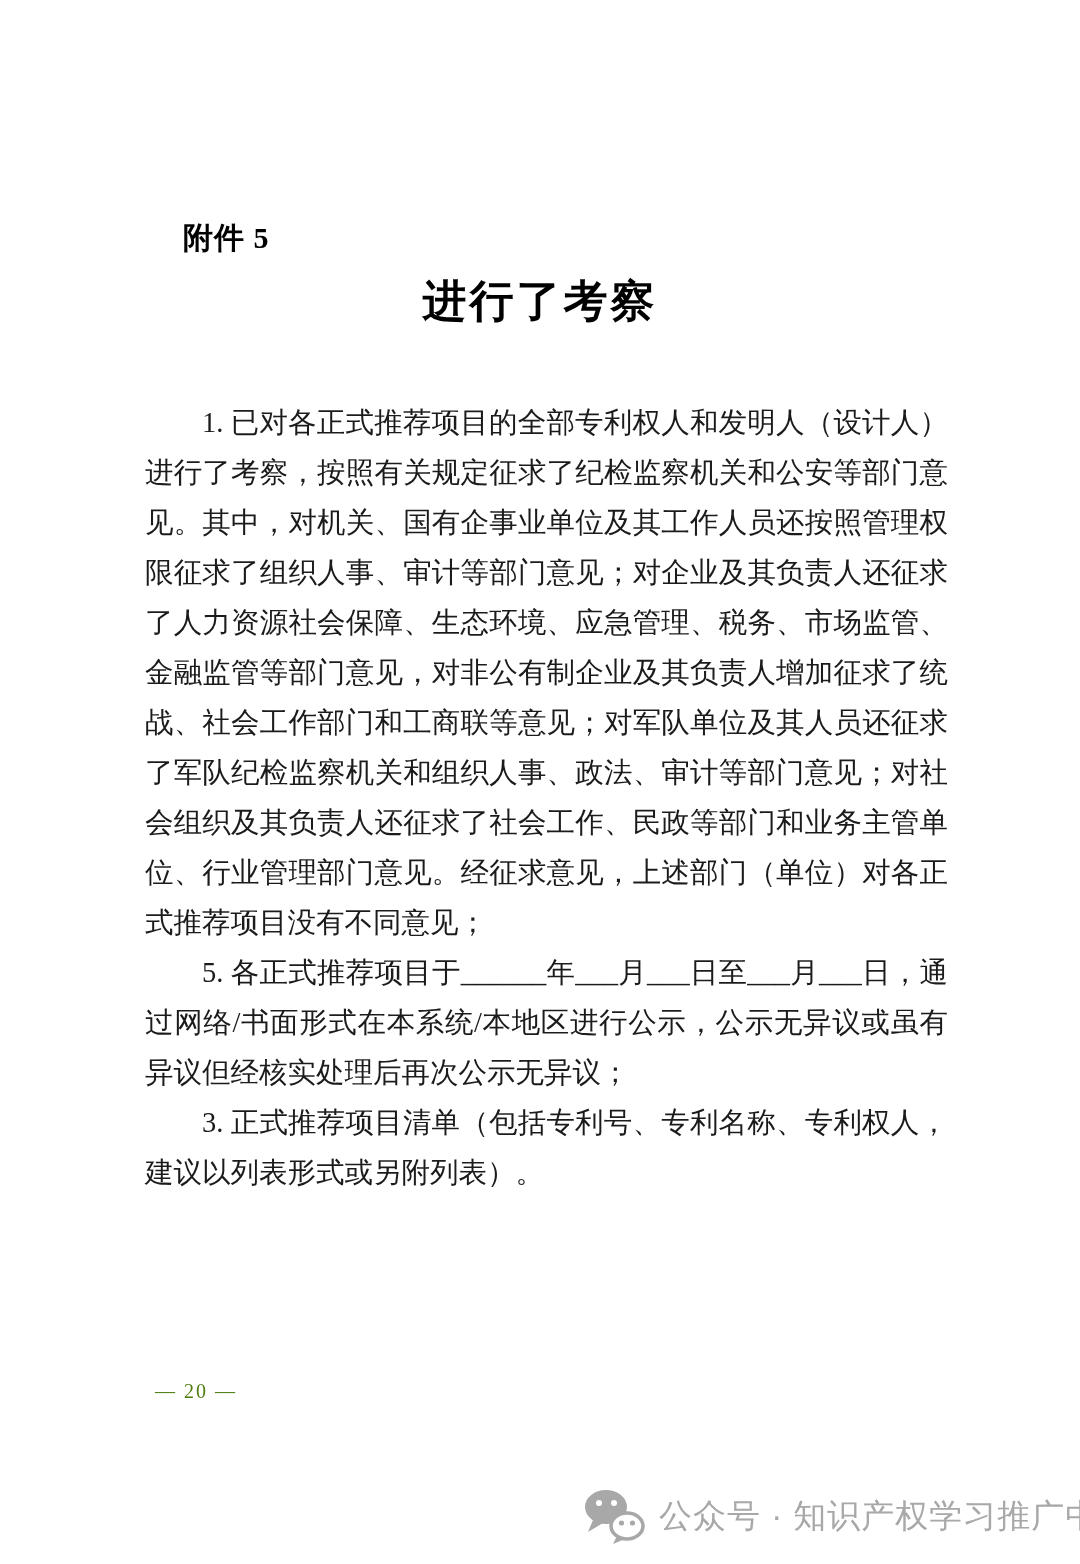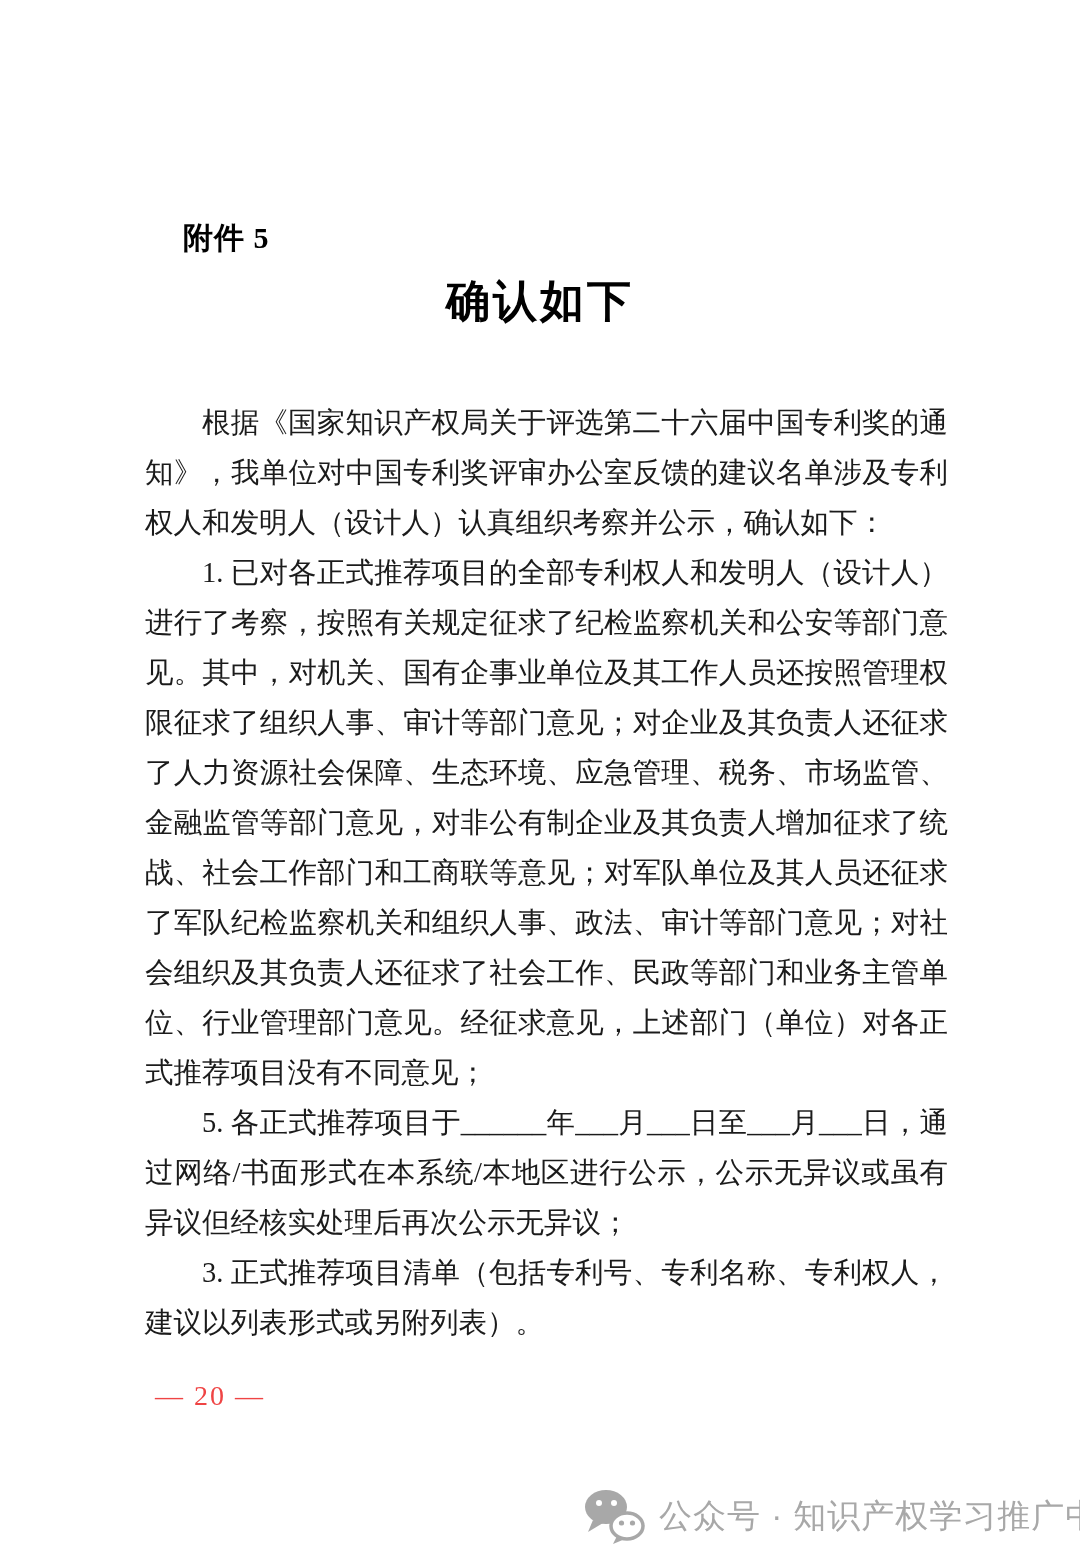--- a/index.html
+++ b/index.html
@@ -61,23 +61,23 @@
     text-decoration-skip-ink: none;
   }
   .blank {
     letter-spacing: 0;
     white-space: nowrap;
   }
   .page-footer {
     position: absolute;
     left: 155px;
     top: 1380px;
-    font-size: 28px;
+    font-size: 20px;
     letter-spacing: 2px;
-    color: #ef4444;
+    color: #4d7c0f;
     font-family: "Liberation Serif", "DejaVu Serif", serif;
   }
   .watermark {
     position: absolute;
     left: 583px;
     top: 1488px;
     display: flex;
     align-items: center;
     gap: 12px;
     color: #a8a8a8;
@@ -91,25 +91,24 @@
     flex: 0 0 auto;
   }
 </style>
 </head>
 <body>
 
 <div class="page">
 
   <div class="attachment">附件 5</div>
 
-  <h1 class="title">确认如下</h1>
+  <h1 class="title">进行了考察</h1>
 
   <div class="doc-body">
 
-    <p>根据《国家知识产权局关于评选第二十六届中国专利奖的通知》，我单位对中国专利奖评审办公室反馈的建议名单涉及专利权人和发明人（设计人）认真组织考察并公示，确认如下：</p>
 
     <p>1. 已对各正式推荐项目的全部专利权人和发明人（设计人）进行了考察，按照有关规定征求了纪检监察机关和公安等部门意见。其中，对机关、国有企事业单位及其工作人员还按照管理权限征求了组织人事、审计等部门意见；对企业及其负责人还征求了人力资源社会保障、生态环境、应急管理、税务、市场监管、金融监管等部门意见，对非公有制企业及其负责人增加征求了统战、社会工作部门和工商联等意见；对军队单位及其人员还征求了军队纪检监察机关和组织人事、政法、审计等部门意见；对社会组织及其负责人还征求了社会工作、民政等部门和业务主管单位、行业管理部门意见。经征求意见，上述部门（单位）对各正式推荐项目没有不同意见；</p>
 
     <p>
       <span>5. 各正式推荐项目于</span><span class="blank">______</span><span>年</span><span class="blank">___</span><span>月</span><span class="blank">___</span><span>日至</span><span class="blank">___</span><span>月</span><span class="blank">___</span><span>日，</span><span>通过</span><span class="u">网络/书面</span><span>形式在</span><span class="u">本系统/本地区</span><span>进行公示，公示无异议或虽有异议但经核实处理后再次公示无异议；</span>
     </p>
 
     <p>3. 正式推荐项目清单（包括专利号、专利名称、专利权人，建议以列表形式或另附列表）。</p>
 
   </div>

